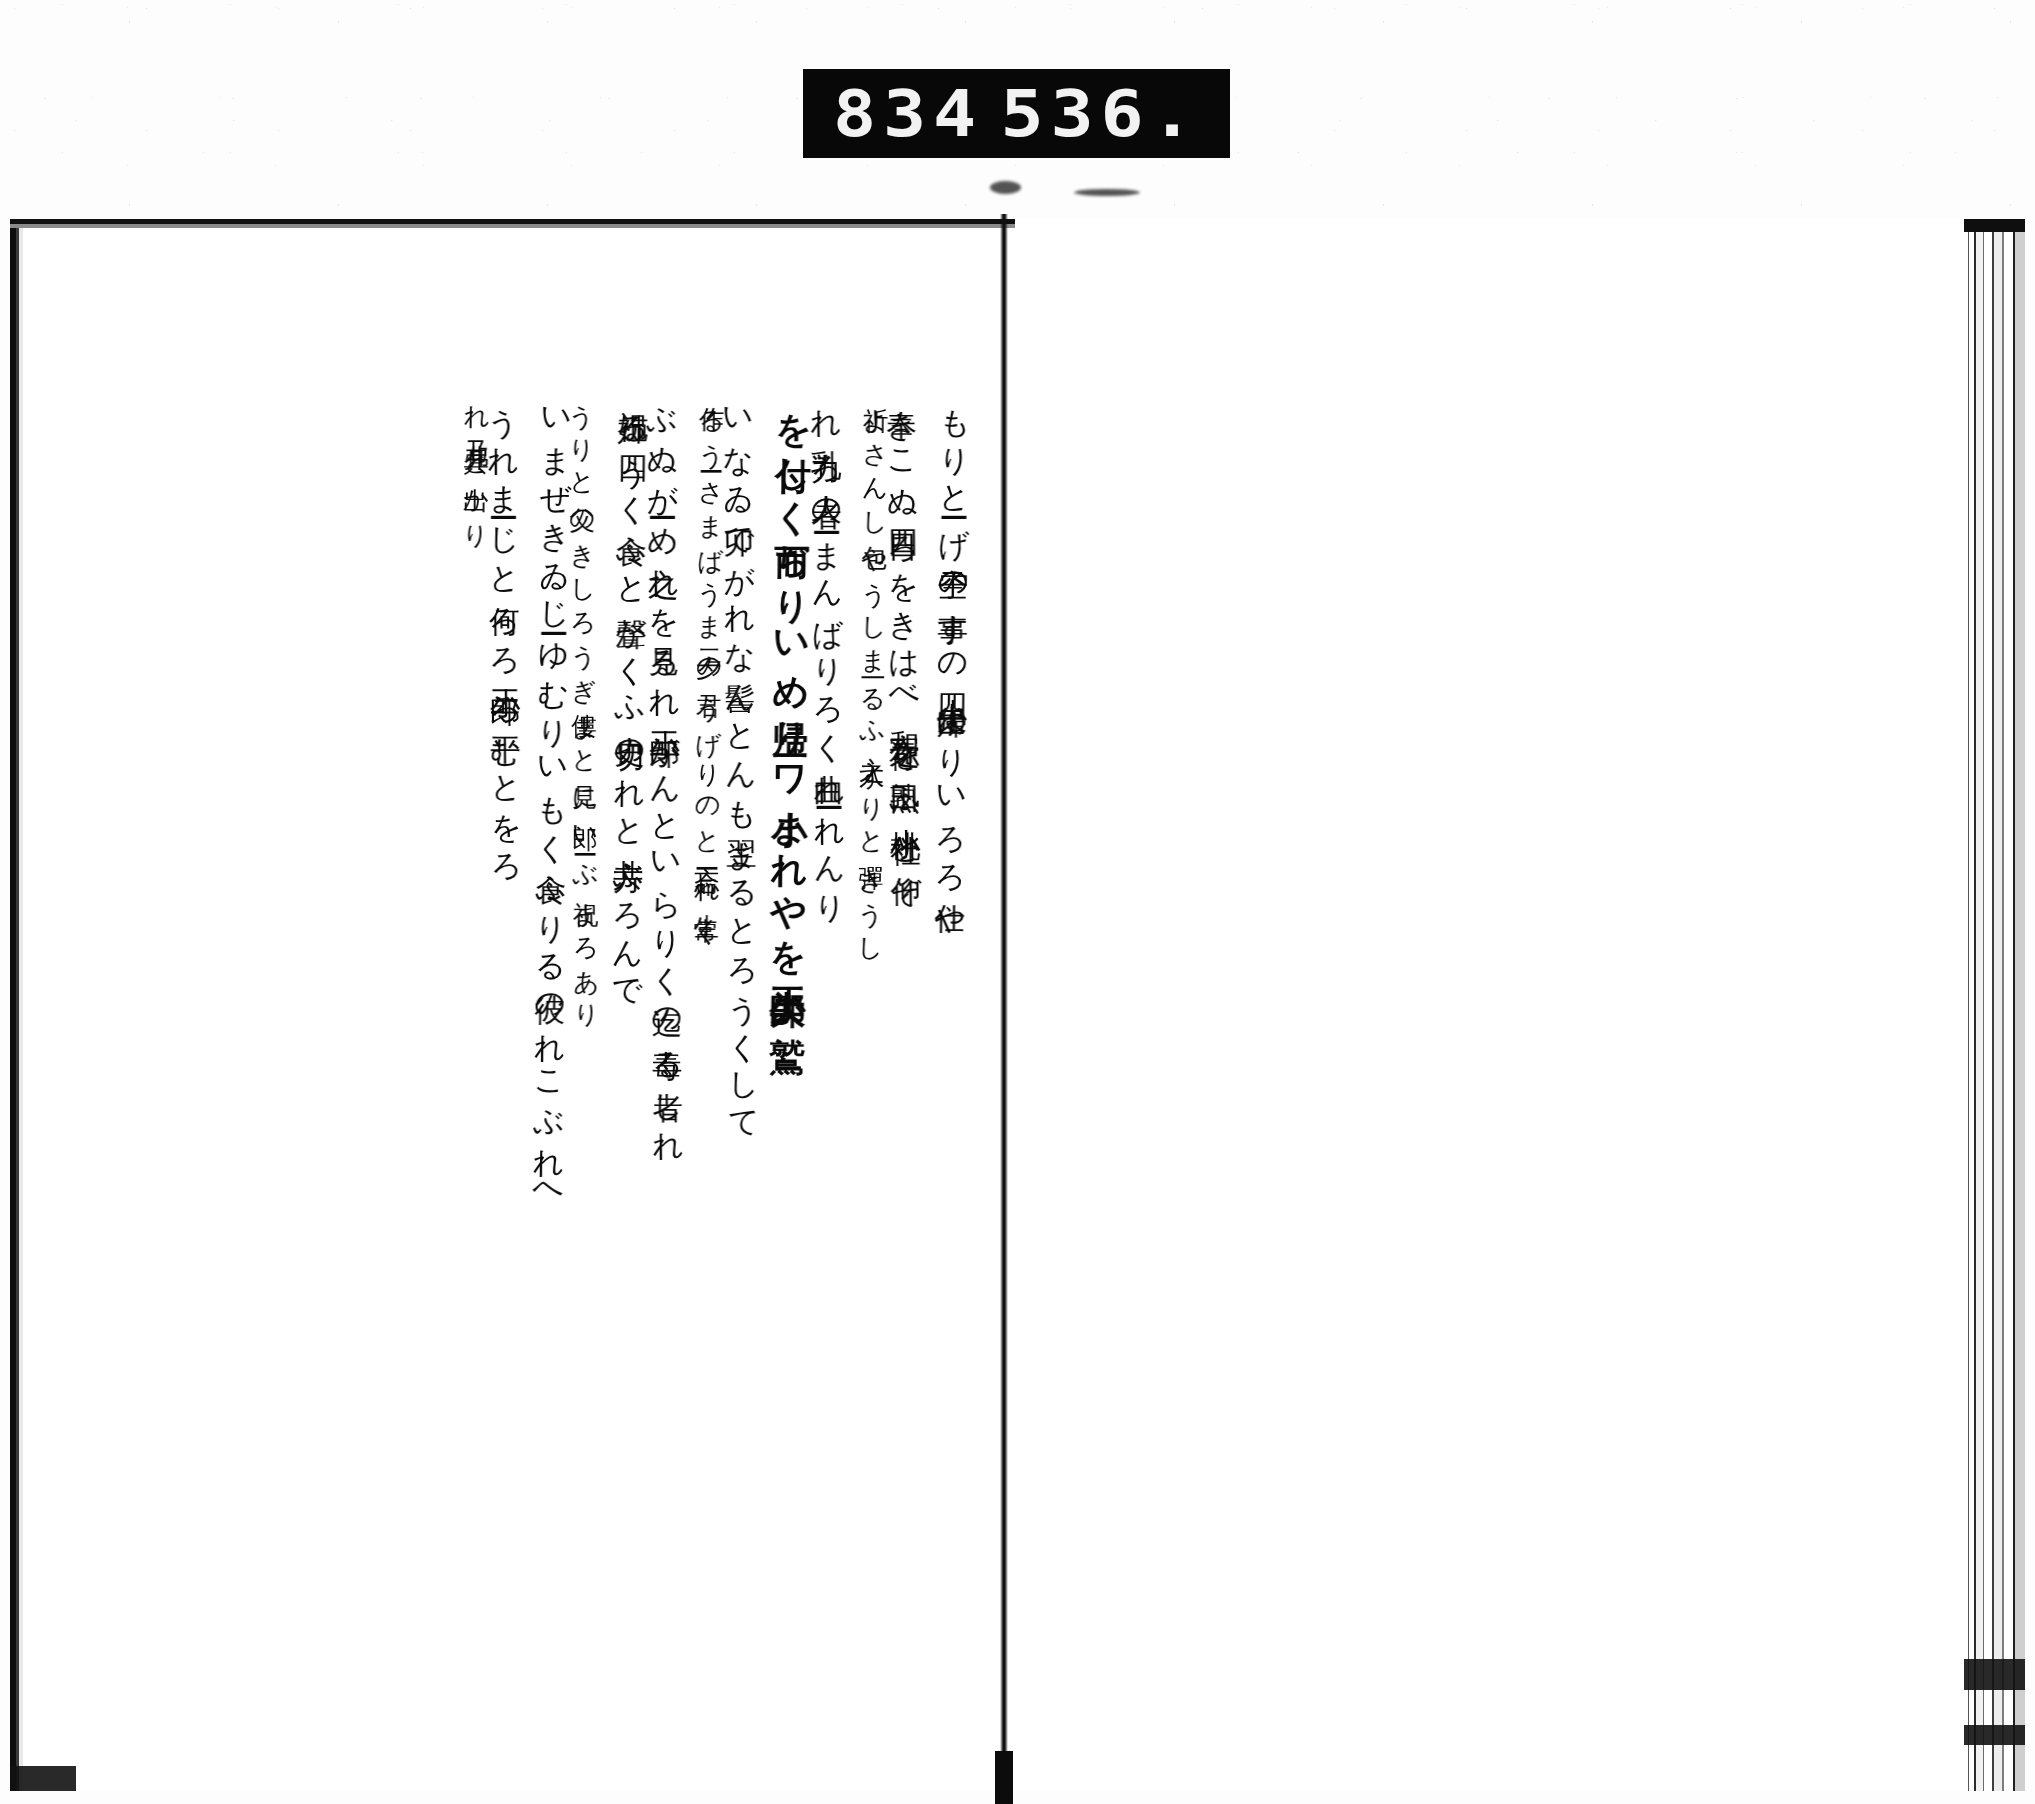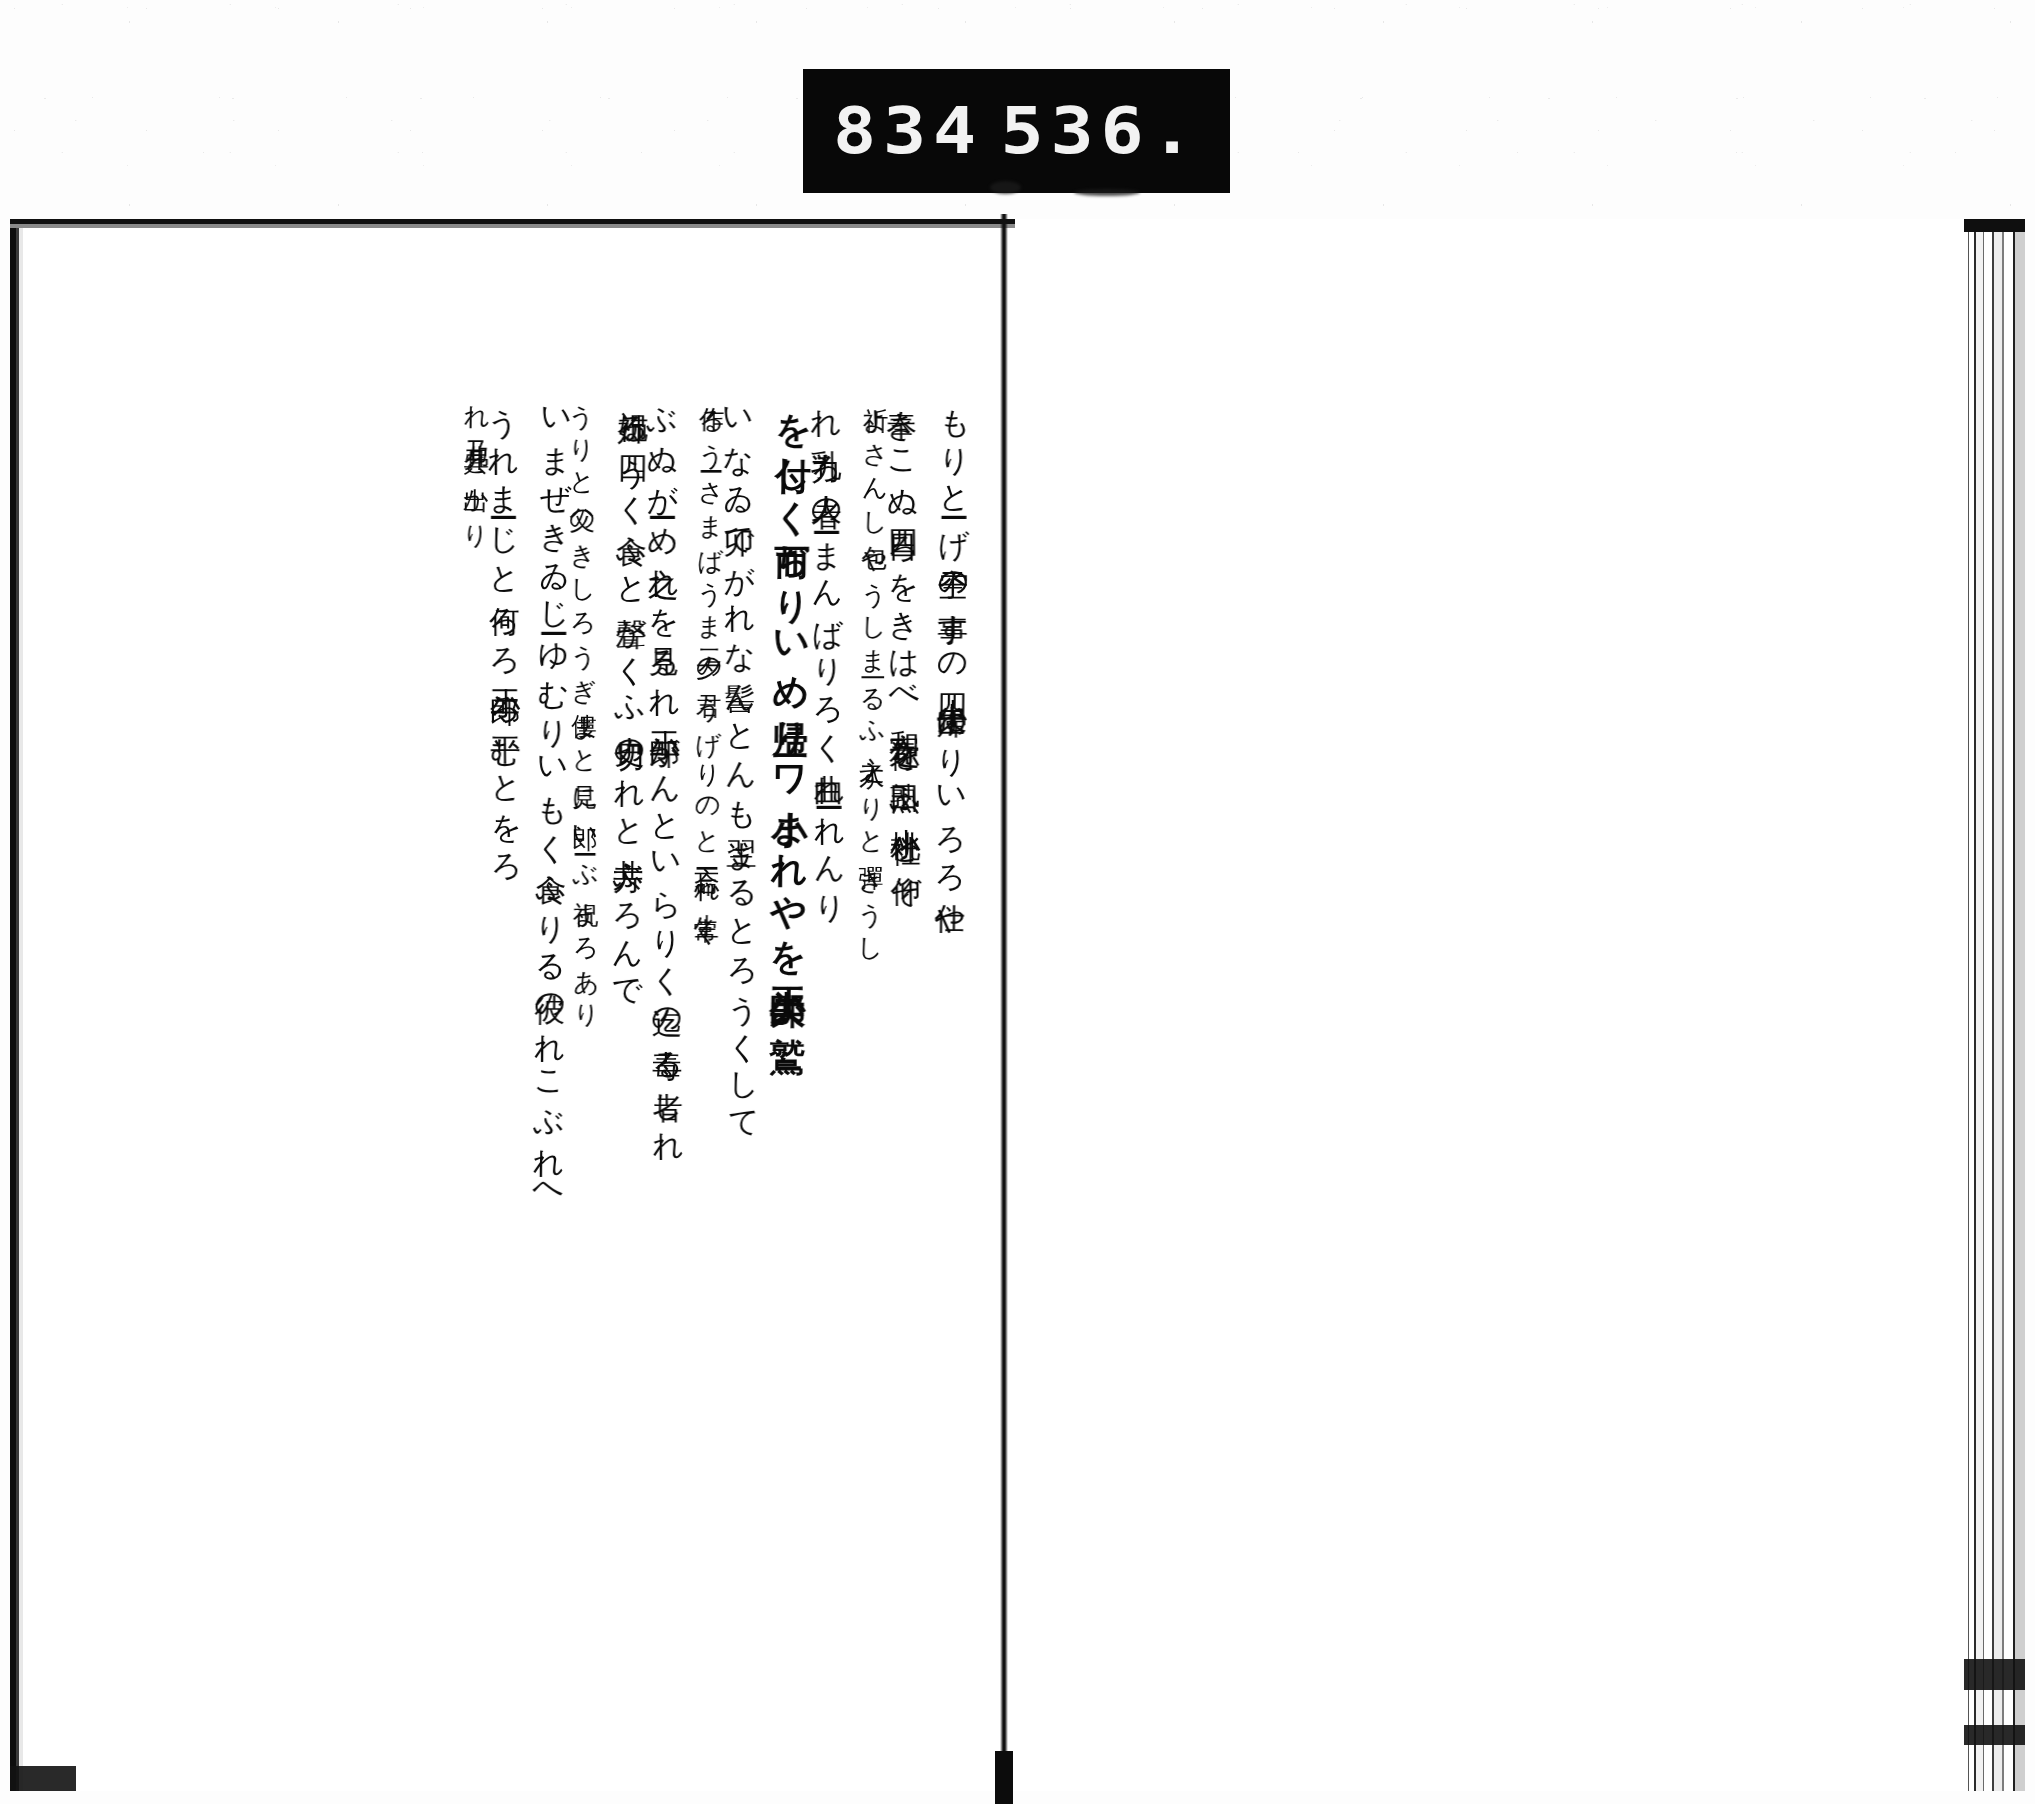--- a/index.html
+++ b/index.html
@@ -37,21 +37,21 @@
       radial-gradient(circle at 93% 77%, #bbbbbb 0 0.6px, transparent 0.7px);
     background-size: 132px 122px, 168px 148px, 209px 183px, 148px 158px,
                      188px 214px, 127px 168px, 158px 137px, 219px 198px;
     pointer-events: none;
   }
 
   
   #frame-counter {
     position: absolute;
     left: 803px; top: 69px;
-    width: 427px; height: 124px;
+    width: 427px; height: 89px;
     background: #080808;
     display: flex;
     align-items: center;
     justify-content: space-between;
     padding: 0 29.5px;
     box-sizing: border-box;
     letter-spacing: 6.1px;
   }
   #frame-counter .num {
     color: #f2f2f2;

